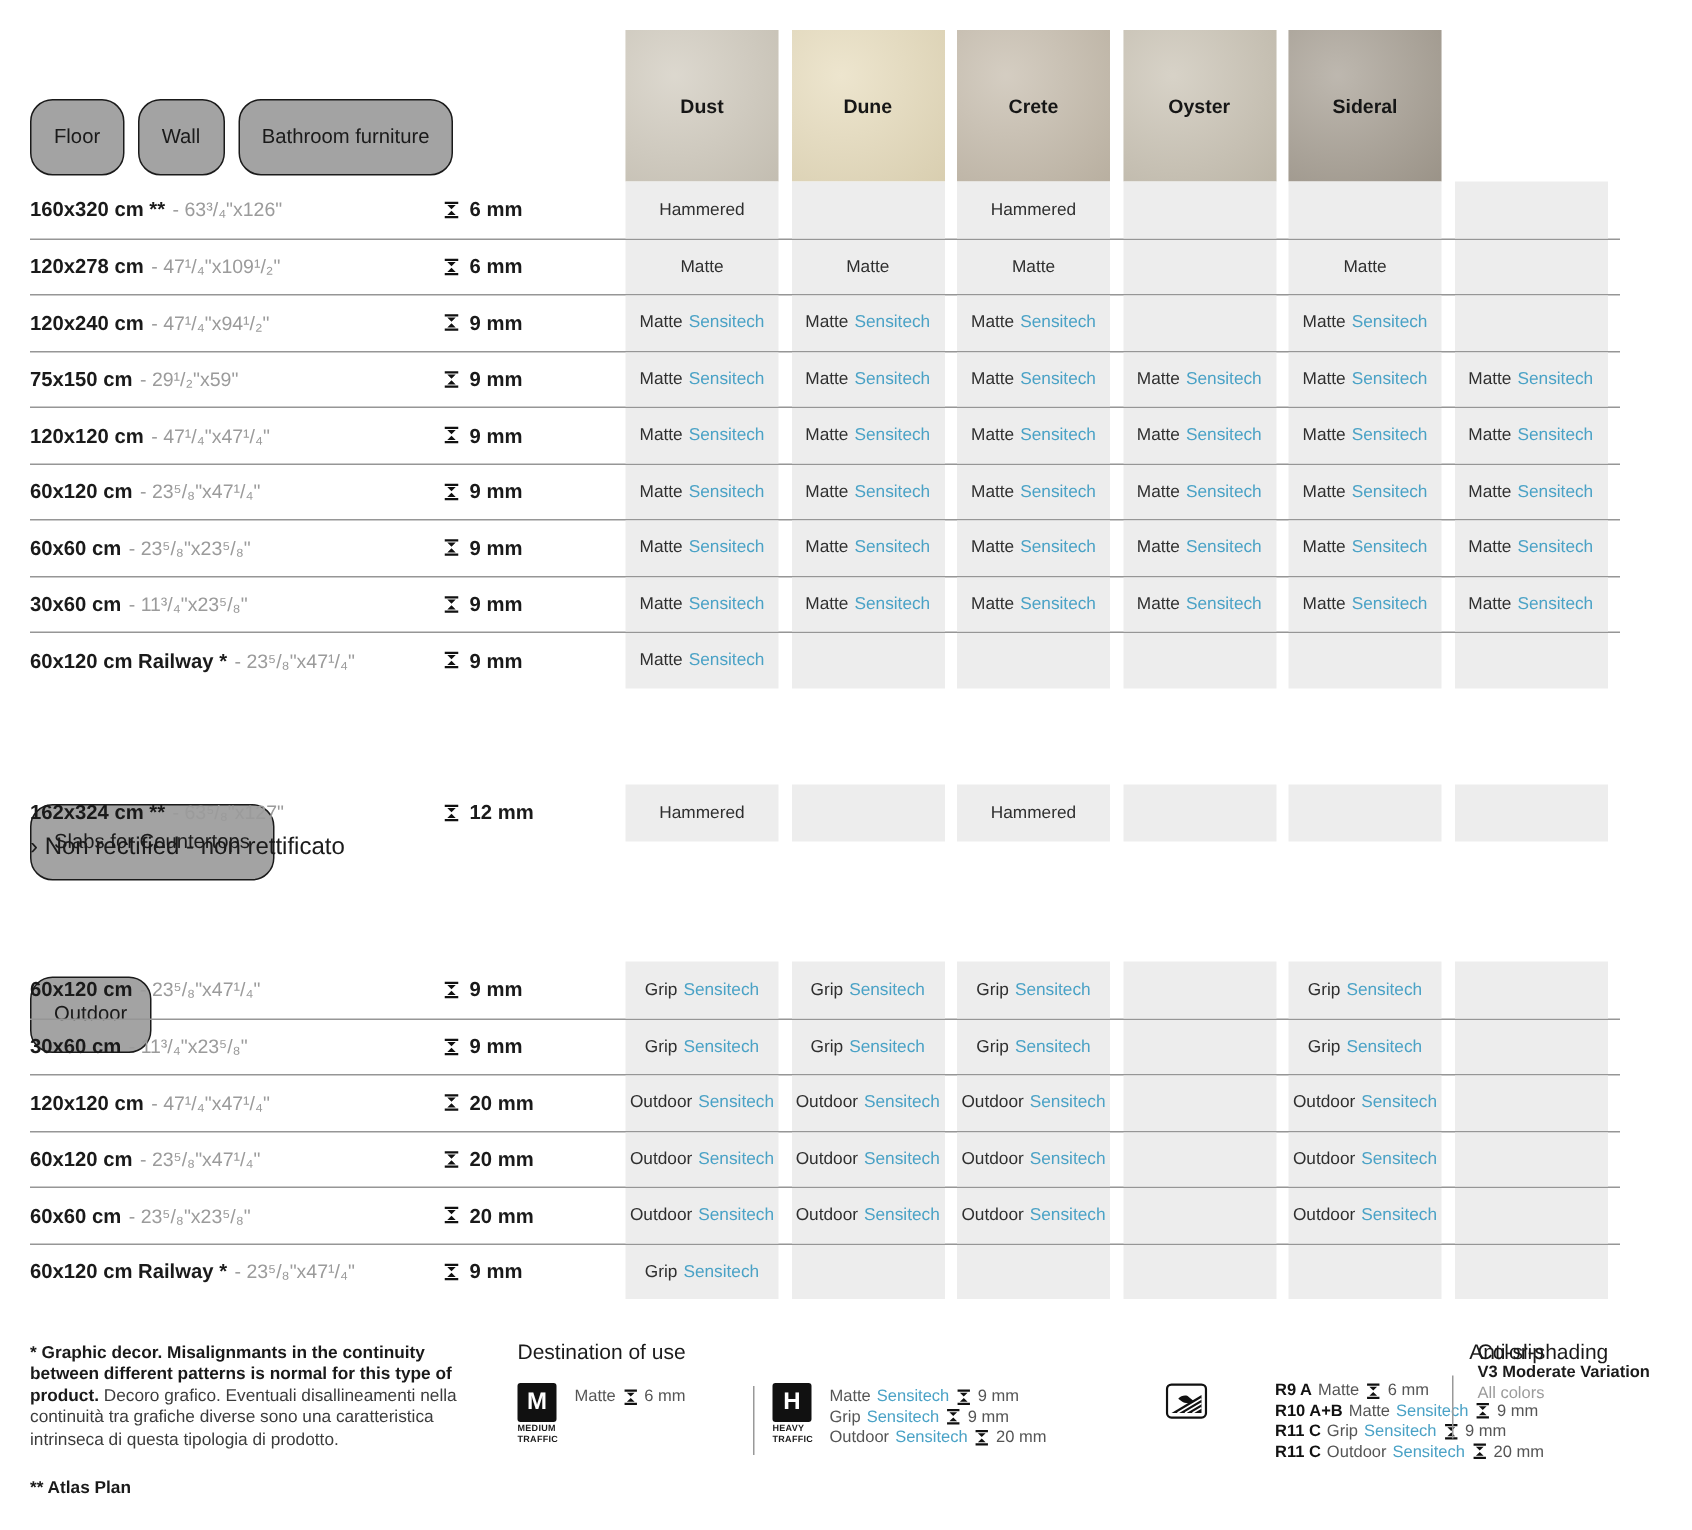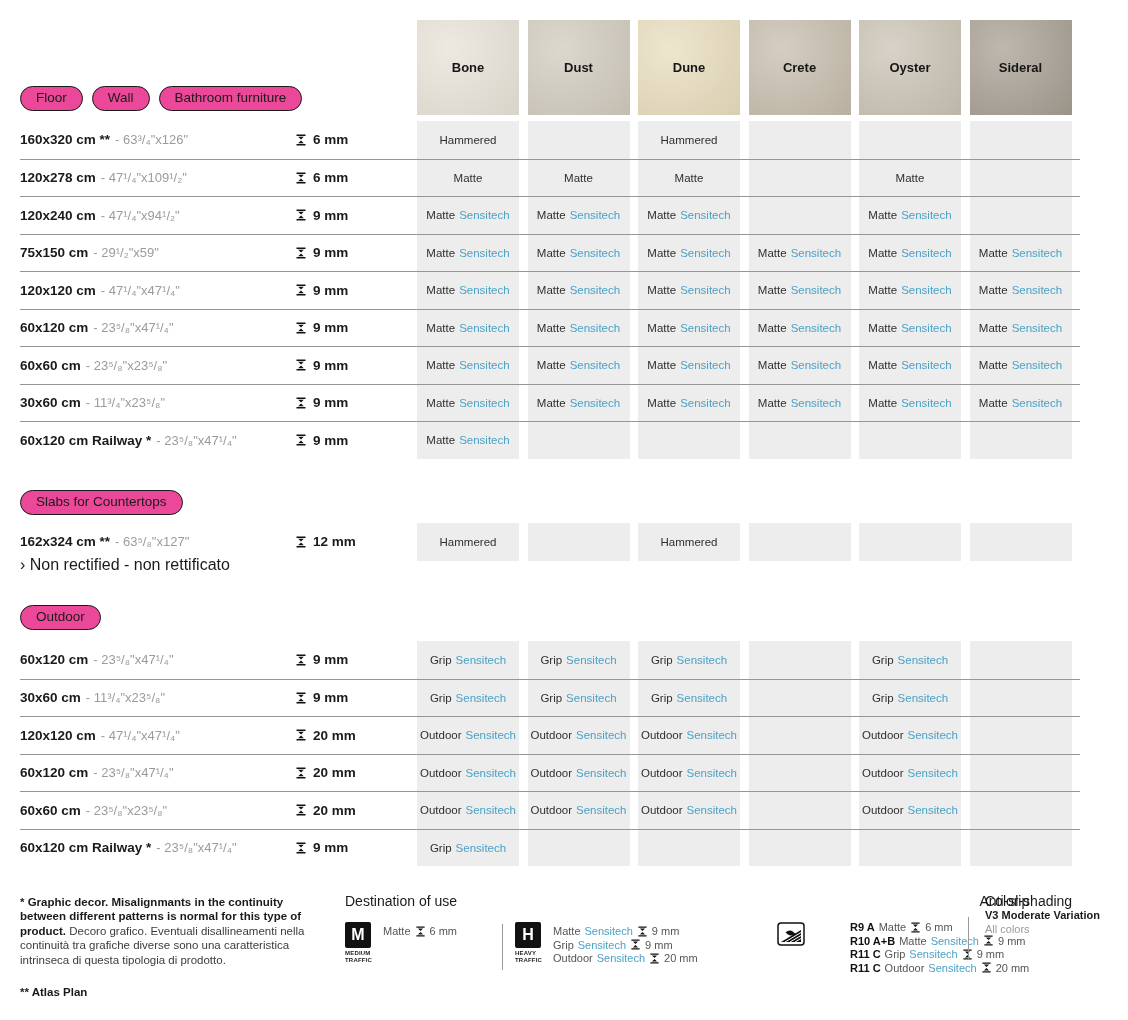--- a/index.html
+++ b/index.html
@@ -15,21 +15,21 @@
     position:relative;width:1128px;height:1020px;background:#fff;overflow:hidden;
     font-family:"Liberation Sans", sans-serif;color:var(--ink);
   }
   
   .grid-row{display:grid;grid-template-columns:275px 122px repeat(6,110.5px);}
   .header-grid{position:absolute;top:20px;left:20px;width:1060px;height:95px;}
   .pills-wrap{grid-column:1/3;align-self:end;padding-bottom:4px;white-space:nowrap;}
   .pills-abs{position:absolute;left:20px;white-space:nowrap;}
   .pill{
     display:inline-flex;align-items:center;border:1.5px solid #1a1a1a;border-radius:15px;
-    padding:4px 15px;font-size:13.5px;margin-right:9px;background:#ec4899;cursor:pointer;line-height:1.1;
+    padding:17px 15px;font-size:13.5px;margin-right:9px;background:#a3a3a3;cursor:pointer;line-height:1.1;margin-top:46px;
   }
   .strack,.ctrack{height:100%;padding-right:8.5px;}
   .swatch{
     height:100%;display:flex;align-items:center;justify-content:center;
     font-size:13px;font-weight:bold;color:#161616;
     background-image:radial-gradient(circle at 32% 30%, rgba(255,255,255,.28), rgba(0,0,0,.06));
   }
   .rows-wrap{position:absolute;left:20px;width:1060px;}
   .trow{height:37.5px;}
   .trow + .trow{border-top:1px solid var(--sep);}
@@ -76,25 +76,20 @@
   .allc{margin-top:2px;font-size:11px;color:var(--gray-txt);}
 </style>
 </head>
 <body>
 
 <div id="page">
 
   <div class="grid-row header-grid" id="header-grid">
     <div class="pills-wrap"><span class="pill">Floor</span><span class="pill">Wall</span><span class="pill">Bathroom furniture</span></div>
 
-  <div class="strack">
-        <div class="swatch" style="background-color: rgb(230, 225, 214);">
-          <span>Bone</span>
-        </div>
-      </div>
       <div class="strack">
         <div class="swatch" style="background-color: rgb(207, 201, 188);">
           <span>Dust</span>
         </div>
       </div>
       <div class="strack">
         <div class="swatch" style="background-color: rgb(230, 219, 187);">
           <span>Dune</span>
         </div>
       </div>

